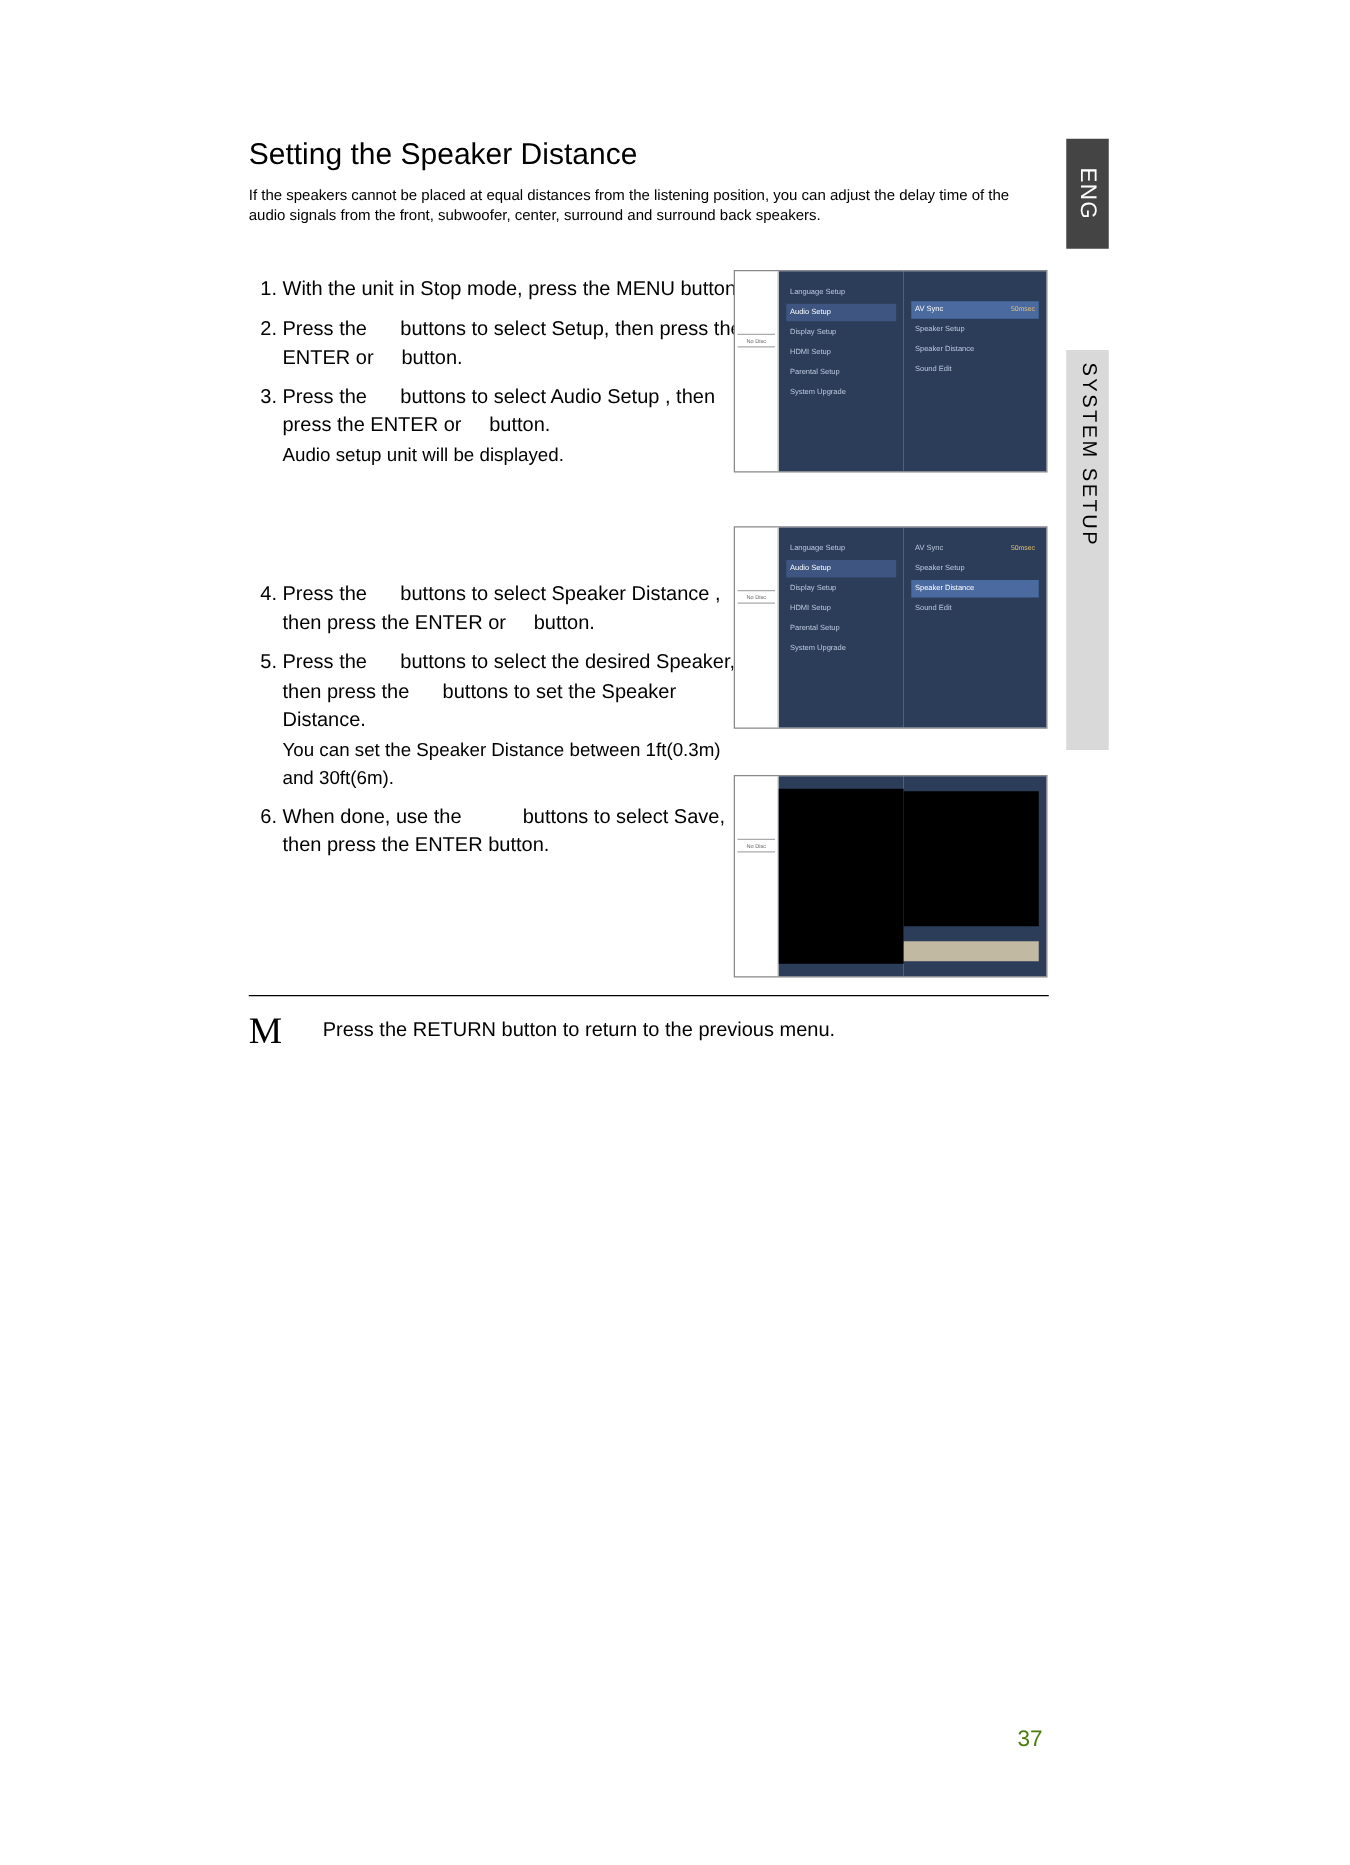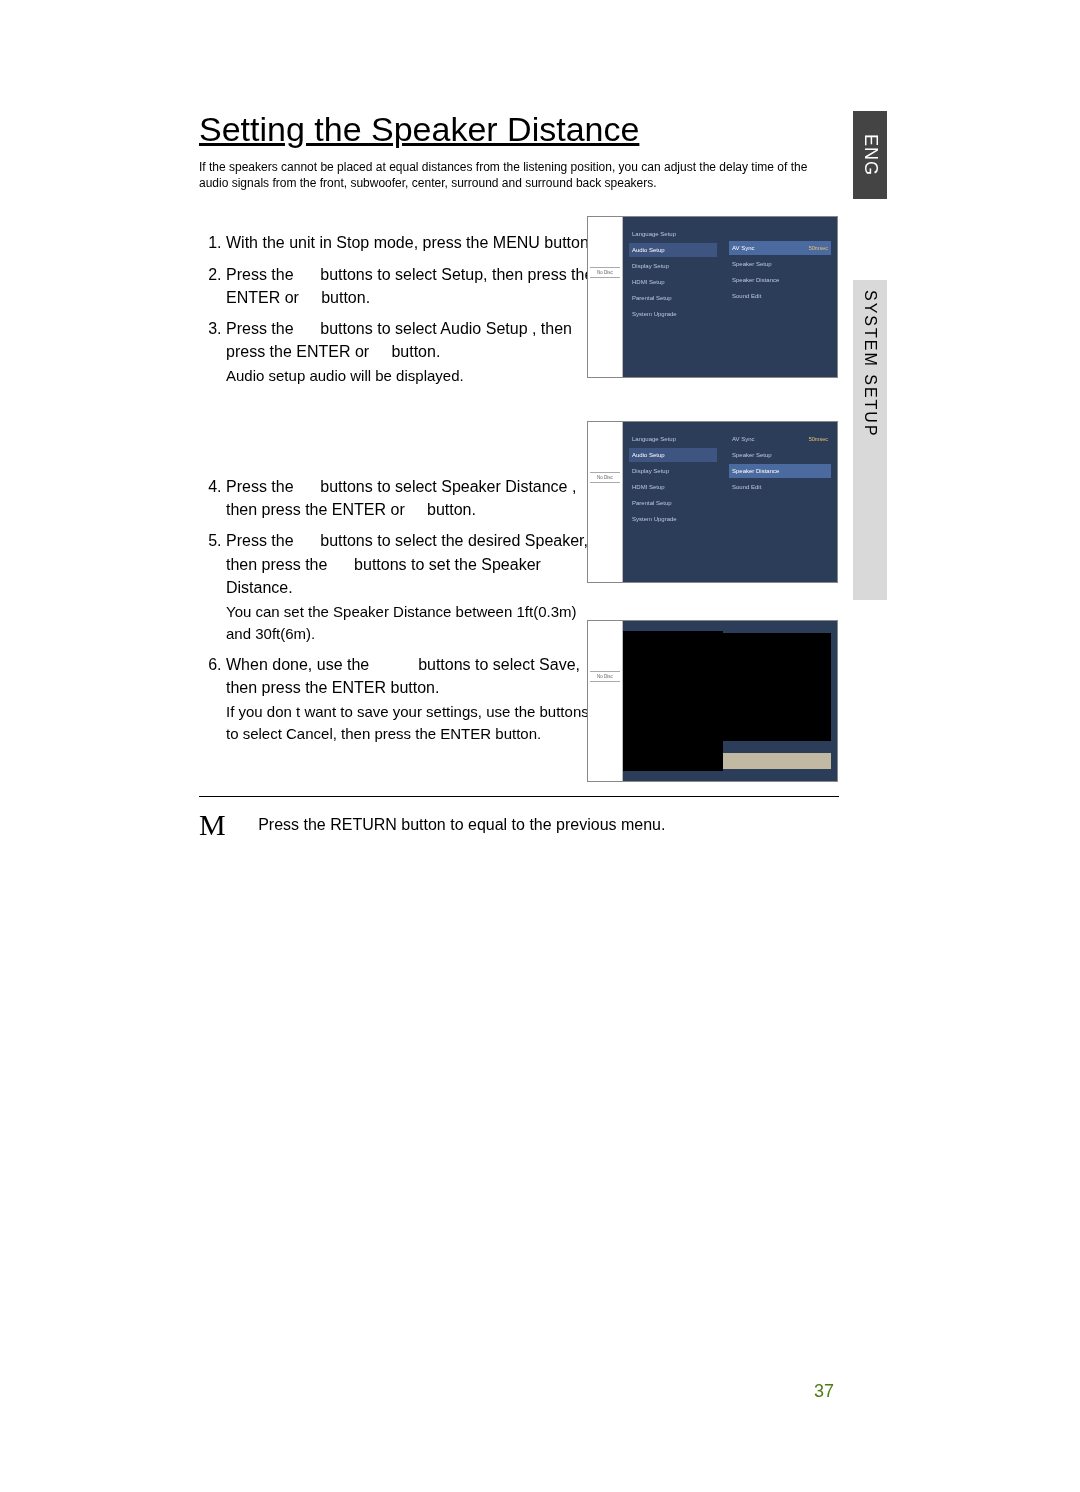--- a/index.html
+++ b/index.html
@@ -53,24 +53,23 @@
     box-sizing: border-box;
   }
   
   .content {
     position: absolute;
     left: 199px;
     top: 110px;
     width: 640px;
   }
   h1.page-title {
-    font-size: 34px;
+    font-size: 24px;
     font-weight: normal;
     margin: 0 0 10px 0;
-    text-decoration: underline;
   }
   .intro {
     font-size: 12px;
     line-height: 1.35;
     margin-bottom: 40px;
   }
   ol.steps {
     font-size: 16px;
     margin: 0 0 0 0;
     padding-left: 27px;
@@ -231,42 +230,41 @@
       </li>
       <li>
         <span>Press the</span>&nbsp;&nbsp;&nbsp;&nbsp;&nbsp;
         <span>buttons to select Setup, then press the ENTER or</span>&nbsp;&nbsp;&nbsp;&nbsp;
         <span>button.</span>
       </li>
       <li>
         <span>Press the</span>&nbsp;&nbsp;&nbsp;&nbsp;&nbsp;
         <span>buttons to select Audio Setup , then press the ENTER or</span>&nbsp;&nbsp;&nbsp;&nbsp;
         <span>button.</span>
-        <span class="substep">Audio setup audio will be displayed.</span>
+        <span class="substep">Audio setup unit will be displayed.</span>
       </li>
     </ol>
 
     <div class="spacer-block"></div>
 
     <ol class="steps" start="4">
       <li>
         <span>Press the</span>&nbsp;&nbsp;&nbsp;&nbsp;&nbsp;
         <span>buttons to select Speaker Distance , then press the ENTER or</span>&nbsp;&nbsp;&nbsp;&nbsp;
         <span>button.</span>
       </li>
       <li>
         <span>Press the</span>&nbsp;&nbsp;&nbsp;&nbsp;&nbsp;
         <span>buttons to select the desired Speaker, then press the</span>&nbsp;&nbsp;&nbsp;&nbsp;&nbsp;
         <span>buttons to set the Speaker Distance.</span>
         <span class="substep">You can set the Speaker Distance between 1ft(0.3m) and 30ft(6m).</span>
       </li>
       <li>
         <span>When done, use the</span>&nbsp;&nbsp;&nbsp;&nbsp;&nbsp;&nbsp;&nbsp;&nbsp;&nbsp;&nbsp;
         <span>buttons to select Save, then press the ENTER button.</span>
-        <span class="substep">If you don t want to save your settings, use the buttons to select Cancel, then press the ENTER button.</span>
       </li>
     </ol>
   </div>
 
   <div class="osd p1">
     <div class="osd-left">
       <div class="disc-label">No Disc</div>
     </div>
     <div class="osd-mid">
       <div class="mid-item">Language Setup</div>
@@ -332,17 +330,17 @@
     </div>
     <div class="osd-right">
       <div class="darkblock"></div>
       <div class="lightbar"></div>
     </div>
   </div>
 
   <div class="hr-line"></div>
   <div class="footer-note">
     <span class="bigM">M</span>
-    <span class="text">Press the RETURN button to equal to the previous menu.</span>
+    <span class="text">Press the RETURN button to return to the previous menu.</span>
   </div>
 
   <div class="page-number">37</div>
 </div>
 
 </body></html>

